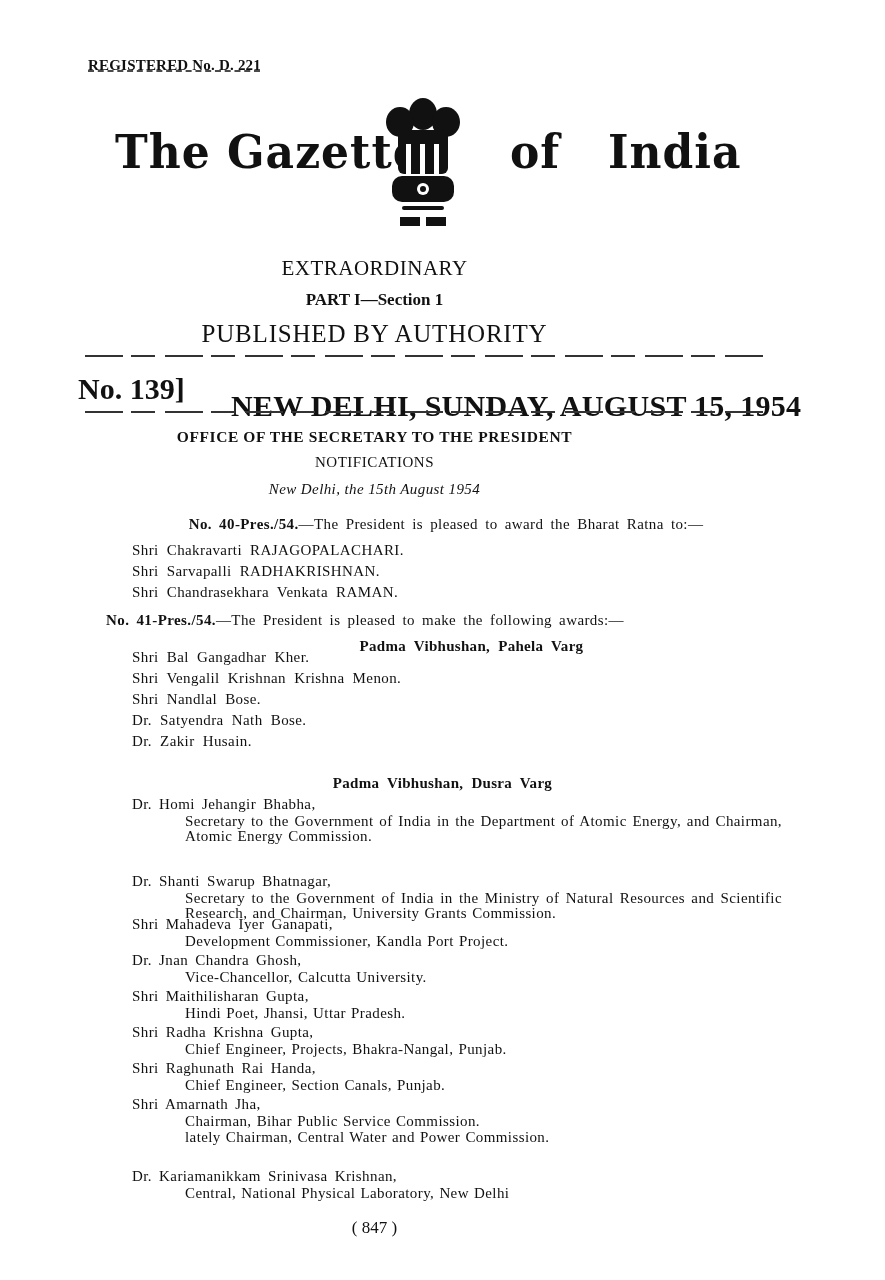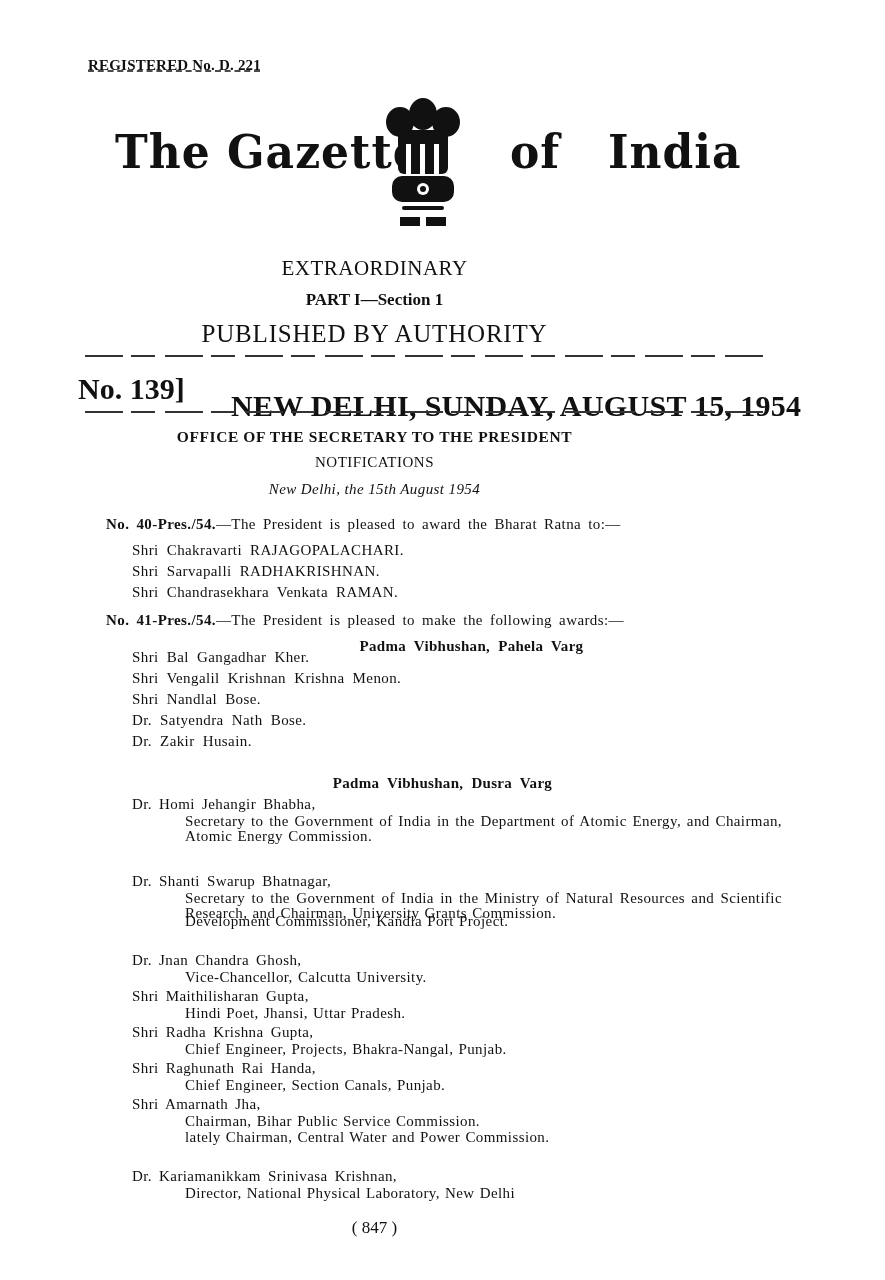--- a/index.html
+++ b/index.html
@@ -72,21 +72,21 @@
 
 <div class="abs dash dash1"></div>
 <div class="abs issue-no">No. 139]</div>
 <div class="abs issue-date">NEW DELHI, SUNDAY, AUGUST 15, 1954</div>
 <div class="abs dash dash2"></div>
 
 <div class="abs center office">OFFICE OF THE SECRETARY TO THE PRESIDENT</div>
 <div class="abs center notifs">NOTIFICATIONS</div>
 <div class="abs center dateline">New Delhi, the 15th August 1954</div>
 
-<div class="abs body-text noti" style="top:514px;">
+<div class="abs body-text noti" style="top:514px;text-align:center;">
   <b>No. 40-Pres./54.</b><span>—The President is pleased to award the Bharat Ratna to:—</span>
 </div>
 <div class="abs body-text list" style="top:540px;">
   <div>Shri Chakravarti RAJAGOPALACHARI.</div>
   <div>Shri Sarvapalli RADHAKRISHNAN.</div>
   <div>Shri Chandrasekhara Venkata RAMAN.</div>
 </div>
 
 <div class="abs body-text noti" style="top:610px;">
   <b>No. 41-Pres./54.</b><span>—The President is pleased to make the following awards:—</span>
@@ -105,20 +105,21 @@
 
 <div class="abs body-text person" style="top:794px;">
   <div class="nm">Dr. Homi Jehangir Bhabha,</div>
   <div class="desc">Secretary to the Government of India in the Department of Atomic Energy, and Chairman, Atomic Energy Commission.</div>
 </div>
 <div class="abs body-text person" style="top:847px;margin-top:24px;">
   <div class="nm">Dr. Shanti Swarup Bhatnagar,</div>
   <div class="desc">Secretary to the Government of India in the Ministry of Natural Resources and Scientific Research, and Chairman, University Grants Commission.</div>
 </div>
 <div class="abs body-text person" style="top:914px;">
+  <div class="nm">Shri Mahadeva Iyer Ganapati,</div>
   <div class="desc">Development Commissioner, Kandla Port Project.</div>
 </div>
 <div class="abs body-text person" style="top:950px;">
   <div class="nm">Dr. Jnan Chandra Ghosh,</div>
   <div class="desc">Vice-Chancellor, Calcutta University.</div>
 </div>
 <div class="abs body-text person" style="top:986px;">
   <div class="nm">Shri Maithilisharan Gupta,</div>
   <div class="desc">Hindi Poet, Jhansi, Uttar Pradesh.</div>
 </div>
@@ -132,16 +133,16 @@
 </div>
 <div class="abs body-text person" style="top:1094px;">
   <div class="nm">Shri Amarnath Jha,</div>
   <div class="desc">Chairman, Bihar Public Service Commission.</div>
 </div>
 <div class="abs body-text person" style="top:1130px;">
   <div class="desc">lately Chairman, Central Water and Power Commission.</div>
 </div>
 <div class="abs body-text person" style="top:1166px;">
   <div class="nm">Dr. Kariamanikkam Srinivasa Krishnan,</div>
-  <div class="desc">Director, National Physical Laboratory, New Delhi</div>
+  <div class="desc">Central, National Physical Laboratory, New Delhi</div>
 </div>
 
 <div class="abs center pageno">( 847 )</div>
 
 </body></html>

